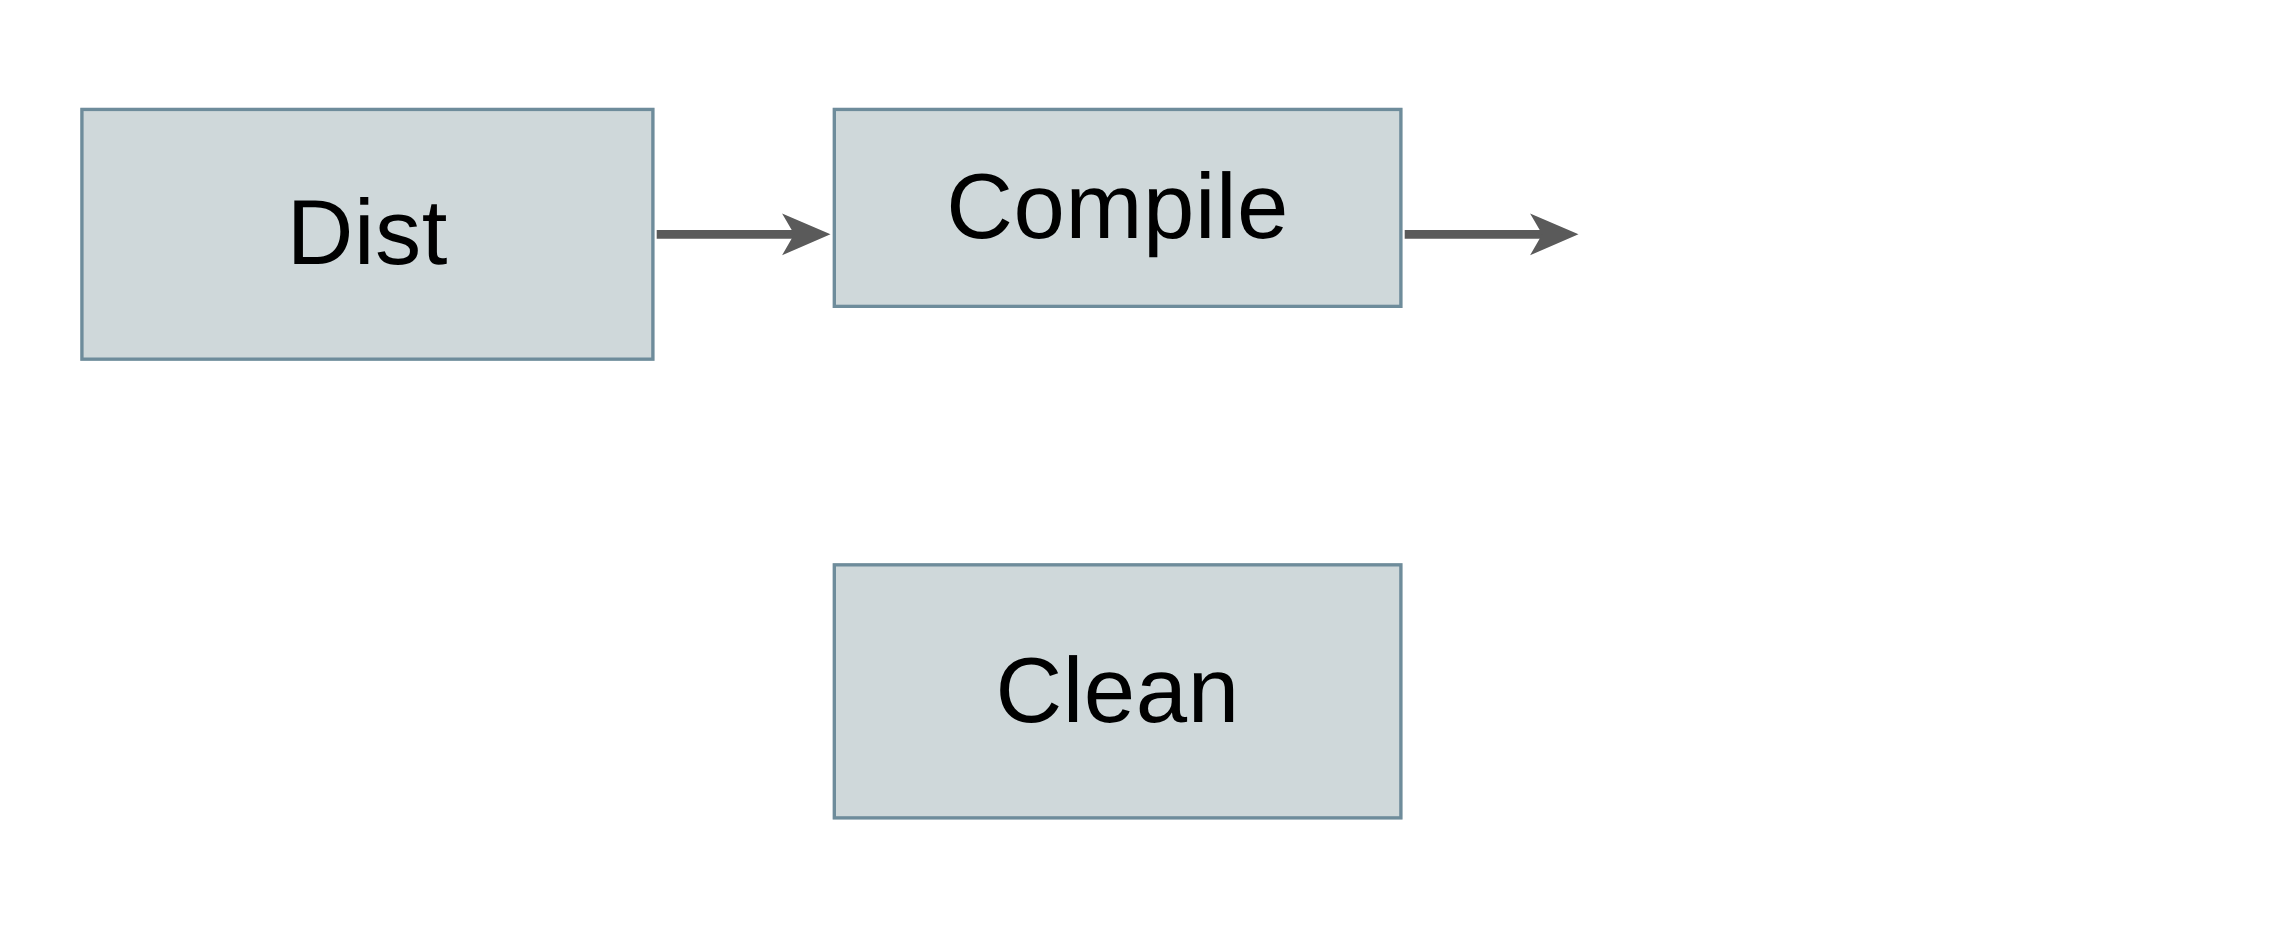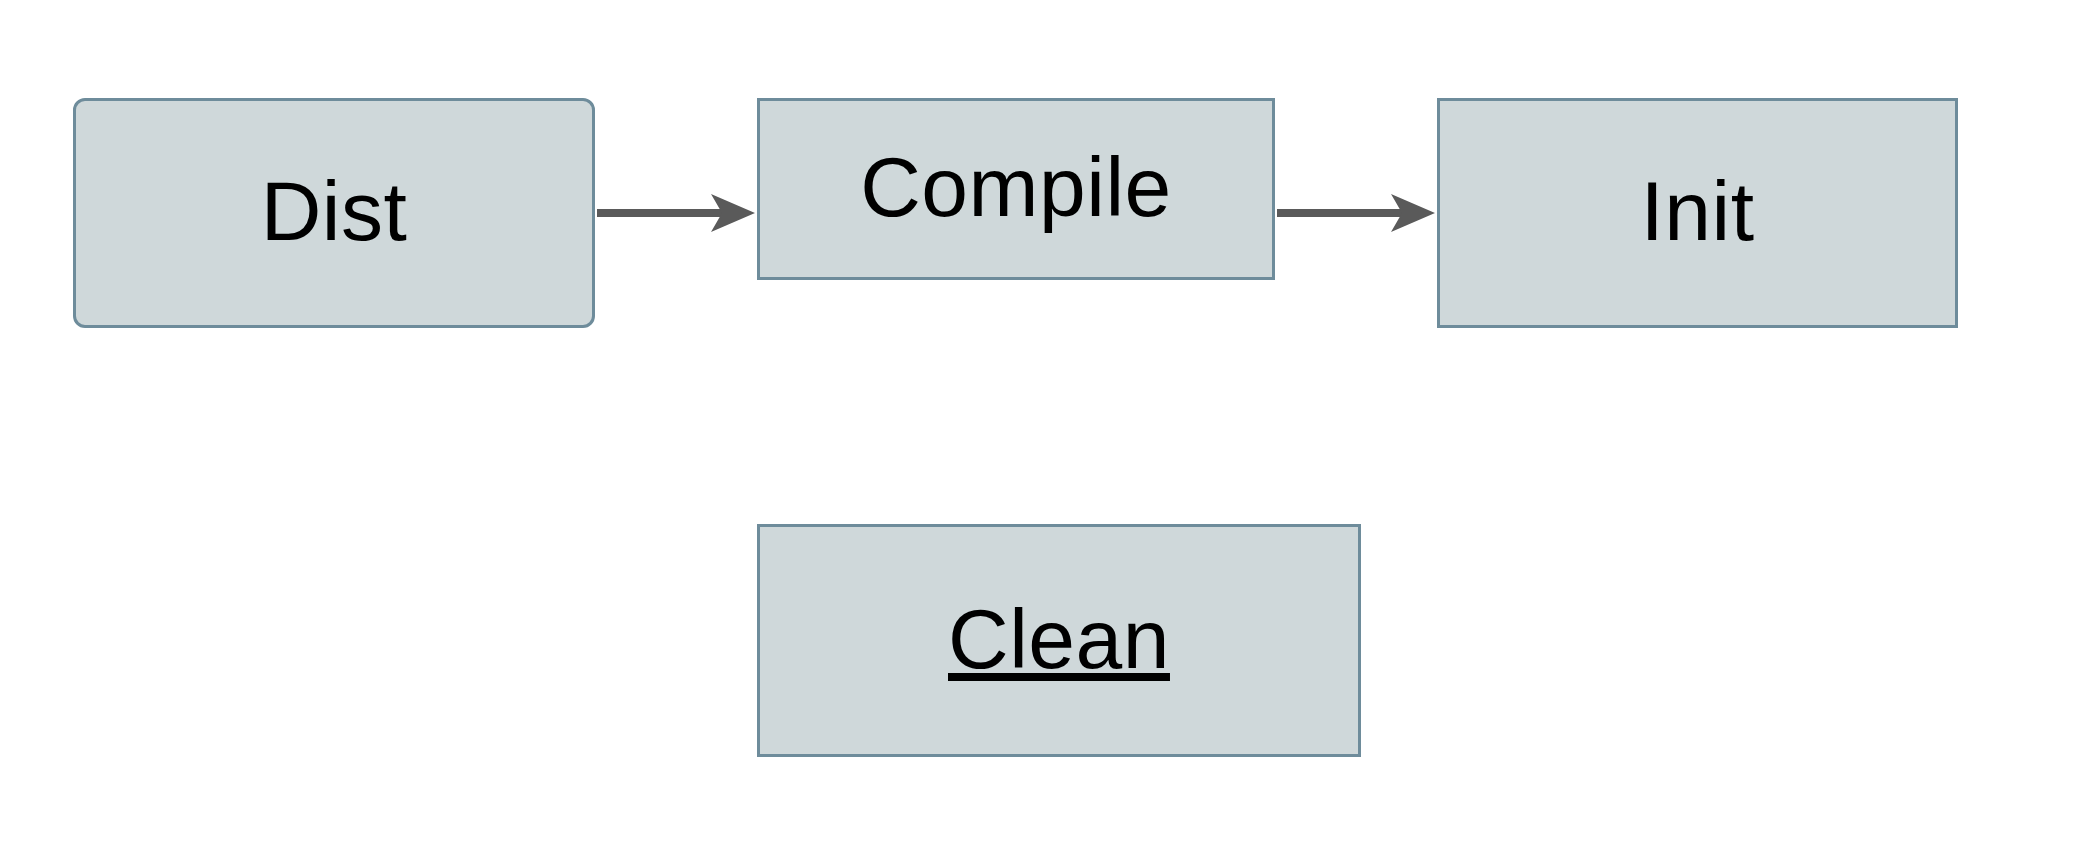--- a/index.html
+++ b/index.html
@@ -25,24 +25,24 @@
     justify-content: center;
   }
   .node-label {
     font-size: 84px;
     line-height: 1;
     color: var(--label, #000000);
     letter-spacing: 0.5px;
     white-space: nowrap;
     padding-bottom: 4px;
   }
-  .node-dist    { left: 73px;   top: 98px;  width: 522px; height: 230px; border-radius: 12px; }
+  .node-dist    { left: 73px;   top: 98px;  width: 522px; height: 230px; }
   .node-compile { left: 757px;  top: 98px;  width: 518px; height: 182px; }
   .node-init    { left: 1437px; top: 98px;  width: 521px; height: 230px; }
-  .node-clean   { left: 757px;  top: 524px; width: 604px; height: 233px; text-decoration: underline; }
+  .node-clean   { left: 757px;  top: 512px; width: 518px; height: 233px; }
   .edges-layer {
     position: absolute;
     left: 0;
     top: 0;
     width: 2078px;
     height: 848px;
     pointer-events: none;
   }
 </style>
 </head>
@@ -62,21 +62,18 @@
   </svg>
 
   <div class="node node-dist">
     <span class="node-label">Dist</span>
   </div>
 
   <div class="node node-compile">
     <span class="node-label">Compile</span>
   </div>
 
-  <div class="node node-init">
-    <span class="node-label">Init</span>
-  </div>
 
   <div class="node node-clean">
     <span class="node-label">Clean</span>
   </div>
 
 </div>
 
 </body></html>

